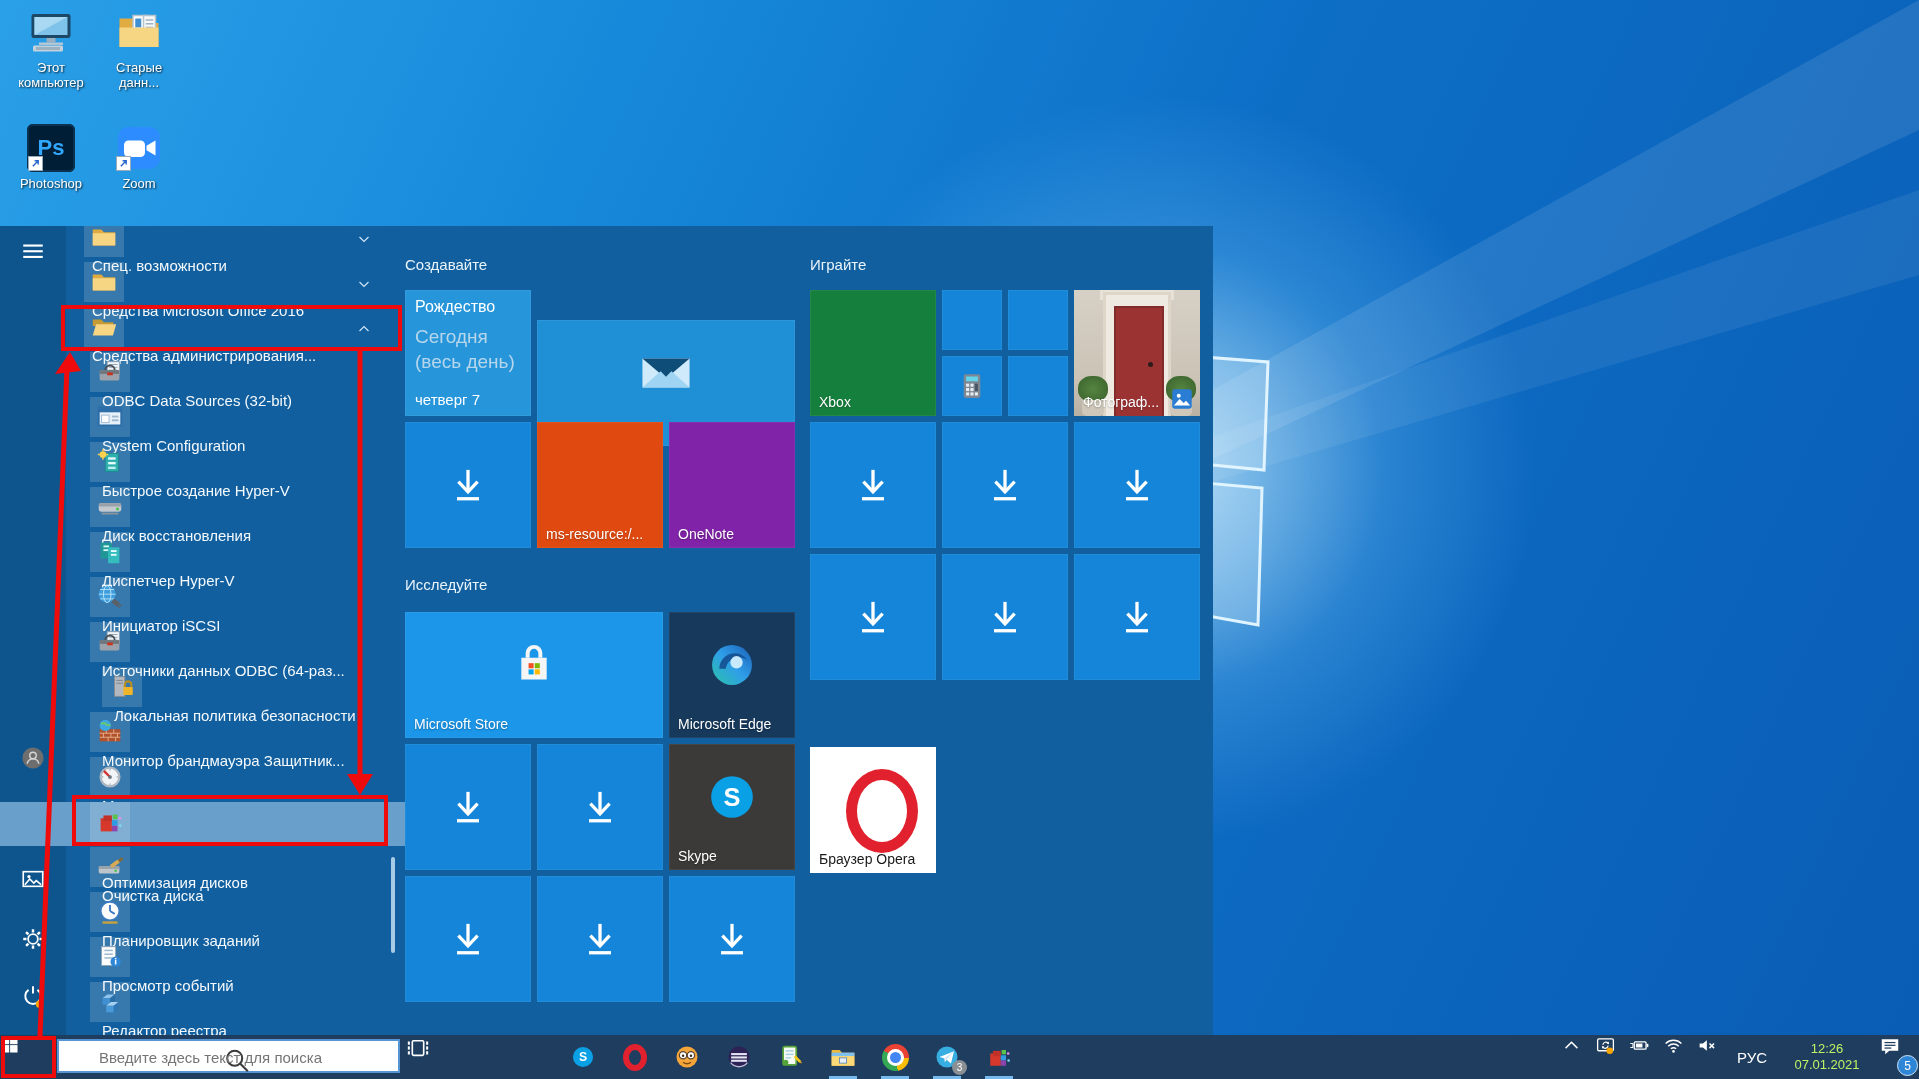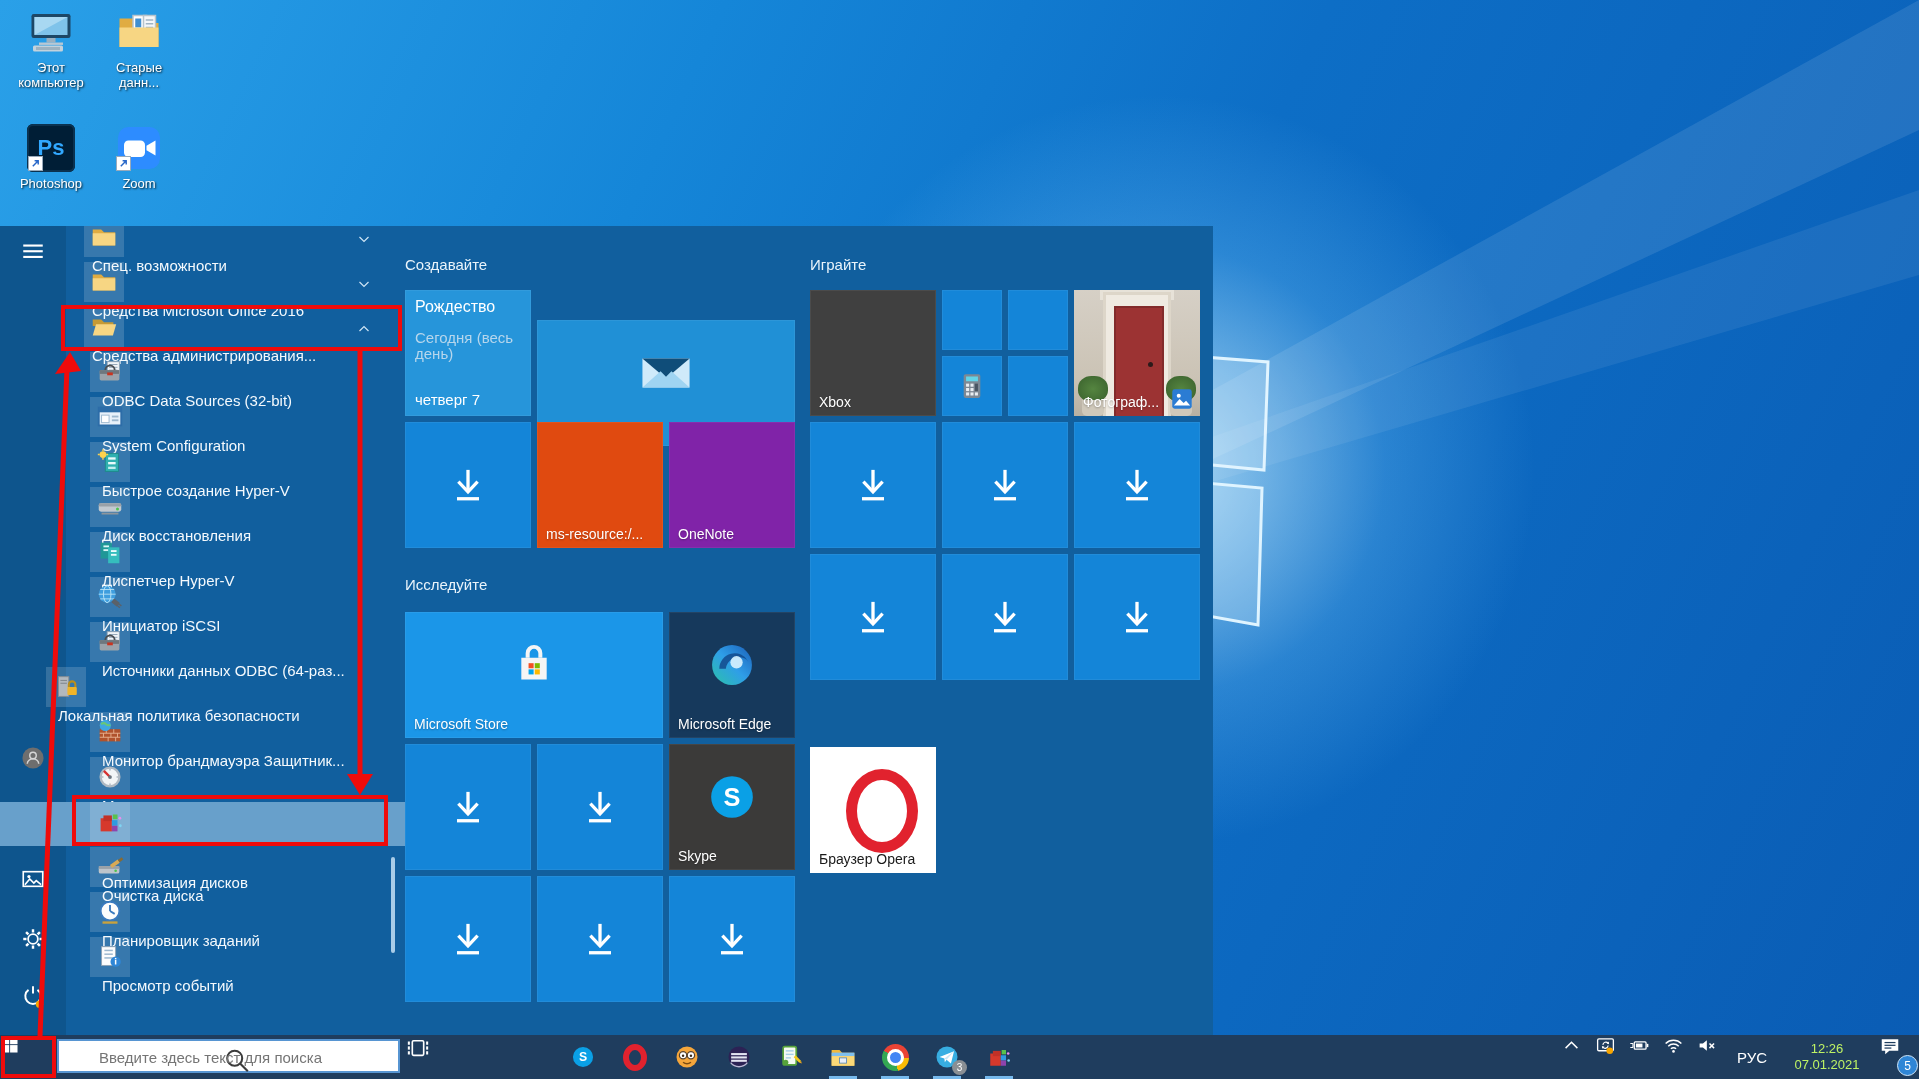--- a/index.html
+++ b/index.html
@@ -30,21 +30,21 @@
   .chev{position:absolute;left:356px;top:14px;width:18px;height:16px;}
   .chev svg{width:16px;height:16px;}
   #scrollbar{position:absolute;left:391px;top:631px;width:4px;height:96px;background:#a8cce8;border-radius:2px;}
   
   .tgroup-h{position:absolute;color:#eaf4fb;font-size:15px;}
   .tile{position:absolute;overflow:hidden;color:#fff;box-shadow:inset 0 0 0 1px rgba(255,255,255,.06);}
   .tile .tlabel{position:absolute;left:9px;bottom:6px;font-size:14px;text-shadow:0 1px 2px rgba(0,0,0,.3);white-space:nowrap;}
   .tile .cicon{position:absolute;left:50%;top:42%;transform:translate(-50%,-50%);}
   .dlarrow{position:absolute;left:50%;top:50%;transform:translate(-50%,-50%);width:44px;height:44px;}
   .cal-t{position:absolute;left:10px;top:8px;font-size:16px;}
-  .cal-s{position:absolute;left:10px;top:40px;width:100px;font-size:15px;color:#b6d6ec;line-height:16px;}
+  .cal-s{position:absolute;left:10px;top:34px;width:100px;font-size:19px;color:#b6d6ec;line-height:25px;}
   .cal-b{position:absolute;left:10px;bottom:8px;font-size:15px;}
   .opera-ring-big{position:absolute;left:36px;top:22px;width:50px;height:62px;
     border:11px solid #e1222e;border-radius:50%;}
   .ph-scene{position:absolute;inset:0;background:linear-gradient(#d6d0c6 0%,#cbc3b5 70%,#b8b0a2 100%);}
   .ph-frame{position:absolute;left:32px;top:5px;width:62px;height:121px;background:#efeae1;box-shadow:0 0 0 3px #ddd6c9;}
   .ph-ped{position:absolute;left:26px;top:0;width:74px;height:10px;background:#e7e2d8;}
   .ph-door{position:absolute;left:40px;top:16px;width:46px;height:110px;background:#9c3333;border:2px solid #822b2b;}
   .ph-knob{position:absolute;left:74px;top:72px;width:5px;height:5px;border-radius:50%;background:#2b1a1a;}
   .ph-plant{position:absolute;width:30px;height:26px;border-radius:45%;background:radial-gradient(#558540,#39602c);bottom:14px;}
   .ph-urn{position:absolute;width:22px;height:16px;background:#cfc8ba;bottom:0;border-radius:0 0 5px 5px;}
@@ -326,21 +326,21 @@
               <line x1="15" y1="11" x2="24" y2="11" stroke="#8fa3b5"></line>
               <line x1="15" y1="14" x2="24" y2="14" stroke="#8fa3b5"></line>
               <path d="M11 14 a5 5 0 0 1 10 0" fill="none" stroke="#4a4f54" stroke-width="2"></path>
               <rect x="5" y="14" width="21" height="11" rx="1.5" fill="#9aa3ab"></rect>
               <rect x="5" y="14" width="21" height="4" fill="#6e777e"></rect>
               <rect x="13" y="16.5" width="6" height="3" fill="#c9341f"></rect>
             </svg></div>
         </div>
         <div class="albl" style="margin-left: 12px;">Источники данных ODBC (64-раз...</div>
       </div>
-      <div class="app-row" style="top: 441px; padding-left: 46px;">
+      <div class="app-row" style="top: 441px; padding-left: 102px;">
         <div class="chip">
           <div style="width: 30px; height: 30px;"><svg viewBox="0 0 32 32" width="100%" height="100%" xmlns="http://www.w3.org/2000/svg">
               <rect x="8" y="5" width="11" height="21" fill="#b2b8be" stroke="#868d94"></rect>
               <line x1="10" y1="9" x2="17" y2="9" stroke="#7c838a"></line>
               <line x1="10" y1="12" x2="17" y2="12" stroke="#7c838a"></line>
               <path d="M19 16 v-2.5 a3.5 3.5 0 0 1 7 0 V16" fill="none" stroke="#b98f1e" stroke-width="2.2"></path>
               <rect x="17.5" y="16" width="10" height="8.5" rx="1" fill="#f0b429"></rect>
             </svg></div>
         </div>
         <div class="albl" style="margin-left: 12px;">Локальная политика безопасности</div>
@@ -425,20 +425,33 @@
                 <line x1="10" y1="13" x2="19" y2="13"></line>
                 <line x1="10" y1="17" x2="19" y2="17"></line>
               </g>
               <circle cx="22" cy="21" r="5.5" fill="#2f86d6"></circle>
               <rect x="21.2" y="19" width="1.6" height="5" fill="#fff"></rect>
               <rect x="21.2" y="17" width="1.6" height="1.4" fill="#fff"></rect>
             </svg></div>
         </div>
         <div class="albl" style="margin-left: 12px;">Просмотр событий</div>
       </div>
+      <div class="app-row" style="top: 756px; padding-left: 90px;">
+        <div class="chip">
+          <div style="width: 30px; height: 30px;"><svg viewBox="0 0 32 32" width="100%" height="100%" xmlns="http://www.w3.org/2000/svg">
+              <polygon points="8,12 13,8 21,8 16,12" fill="#8fc3ea"></polygon>
+              <rect x="8" y="12" width="8" height="7" fill="#3f8fd1"></rect>
+              <polygon points="16,12 21,8 21,15 16,19" fill="#2a6ea8"></polygon>
+              <polygon points="12,20 17,16 25,16 20,20" fill="#a5d2f0"></polygon>
+              <rect x="12" y="20" width="8" height="7" fill="#4a9ada"></rect>
+              <polygon points="20,20 25,16 25,23 20,27" fill="#2f78b5"></polygon>
+            </svg></div>
+        </div>
+        <div class="albl" style="margin-left: 12px;">Редактор реестра</div>
+      </div>
     </div>
   <div id="scrollbar"></div>
   <div id="tiles">
     <div class="tgroup-h" style="left:405px;top:30px">Создавайте</div>
     <div class="tgroup-h" style="left:405px;top:350px">Исследуйте</div>
     <div class="tgroup-h" style="left:810px;top:30px">Играйте</div>
   <div class="tile" style="left: 405px; top: 64px; width: 126px; height: 126px; background: rgb(38, 149, 218);">
         <div class="cal-t">Рождество</div>
         <div class="cal-s">Сегодня (весь день)</div>
         <div class="cal-b">четверг 7</div>
@@ -537,21 +550,21 @@
       </div>
       <div class="tile" style="left: 669px; top: 650px; width: 126px; height: 126px; background: rgb(20, 133, 216);">
         <div class="dlarrow"><svg viewBox="0 0 32 32" width="100%" height="100%" xmlns="http://www.w3.org/2000/svg">
             <g stroke="#fff" stroke-width="2.4" fill="none">
               <line x1="16" y1="5" x2="16" y2="20"></line>
               <polyline points="9,13.5 16,21 23,13.5"></polyline>
               <line x1="8" y1="26" x2="24" y2="26"></line>
             </g>
           </svg></div>
       </div>
-      <div class="tile" style="left: 810px; top: 64px; width: 126px; height: 126px; background: #404040;">
+      <div class="tile" style="left: 810px; top: 64px; width: 126px; height: 126px; background: #15803d;">
         <div class="tlabel">Xbox</div>
       </div>
       <div class="tile" style="left: 942px; top: 64px; width: 60px; height: 60px; background: rgb(20, 133, 216);"></div>
       <div class="tile" style="left: 1008px; top: 64px; width: 60px; height: 60px; background: rgb(20, 133, 216);"></div>
       <div class="tile" style="left: 942px; top: 130px; width: 60px; height: 60px; background: rgb(20, 133, 216);">
         <div class="cicon" style="width: 38px; height: 38px; top: 50%;"><svg viewBox="0 0 32 32" width="100%" height="100%" xmlns="http://www.w3.org/2000/svg">
             <rect x="9" y="6" width="14" height="20" rx="1.5" fill="#7d8894"></rect>
             <rect x="11" y="8" width="10" height="4" fill="#62d3e8"></rect>
             <g fill="#e8edf2">
               <rect x="11" y="14" width="2.6" height="2.6"></rect>

